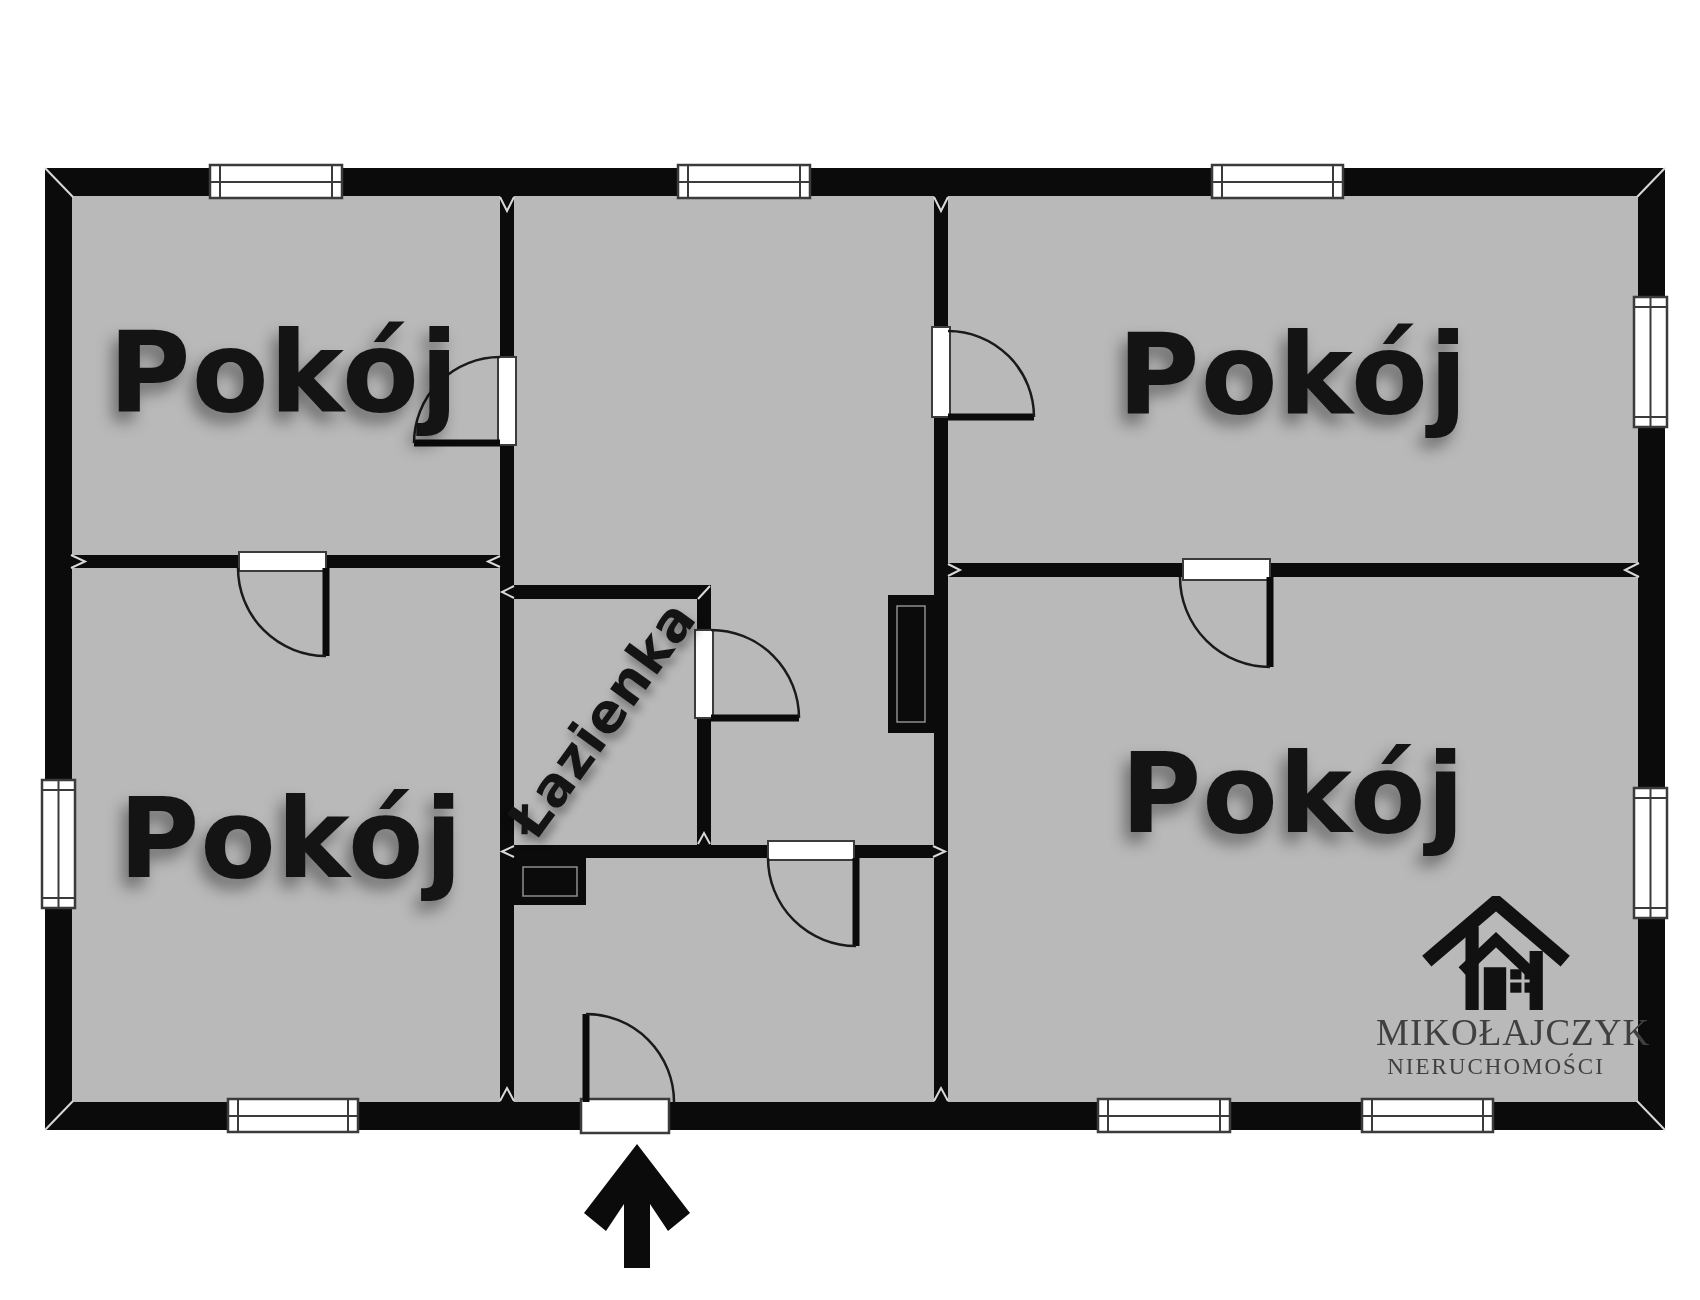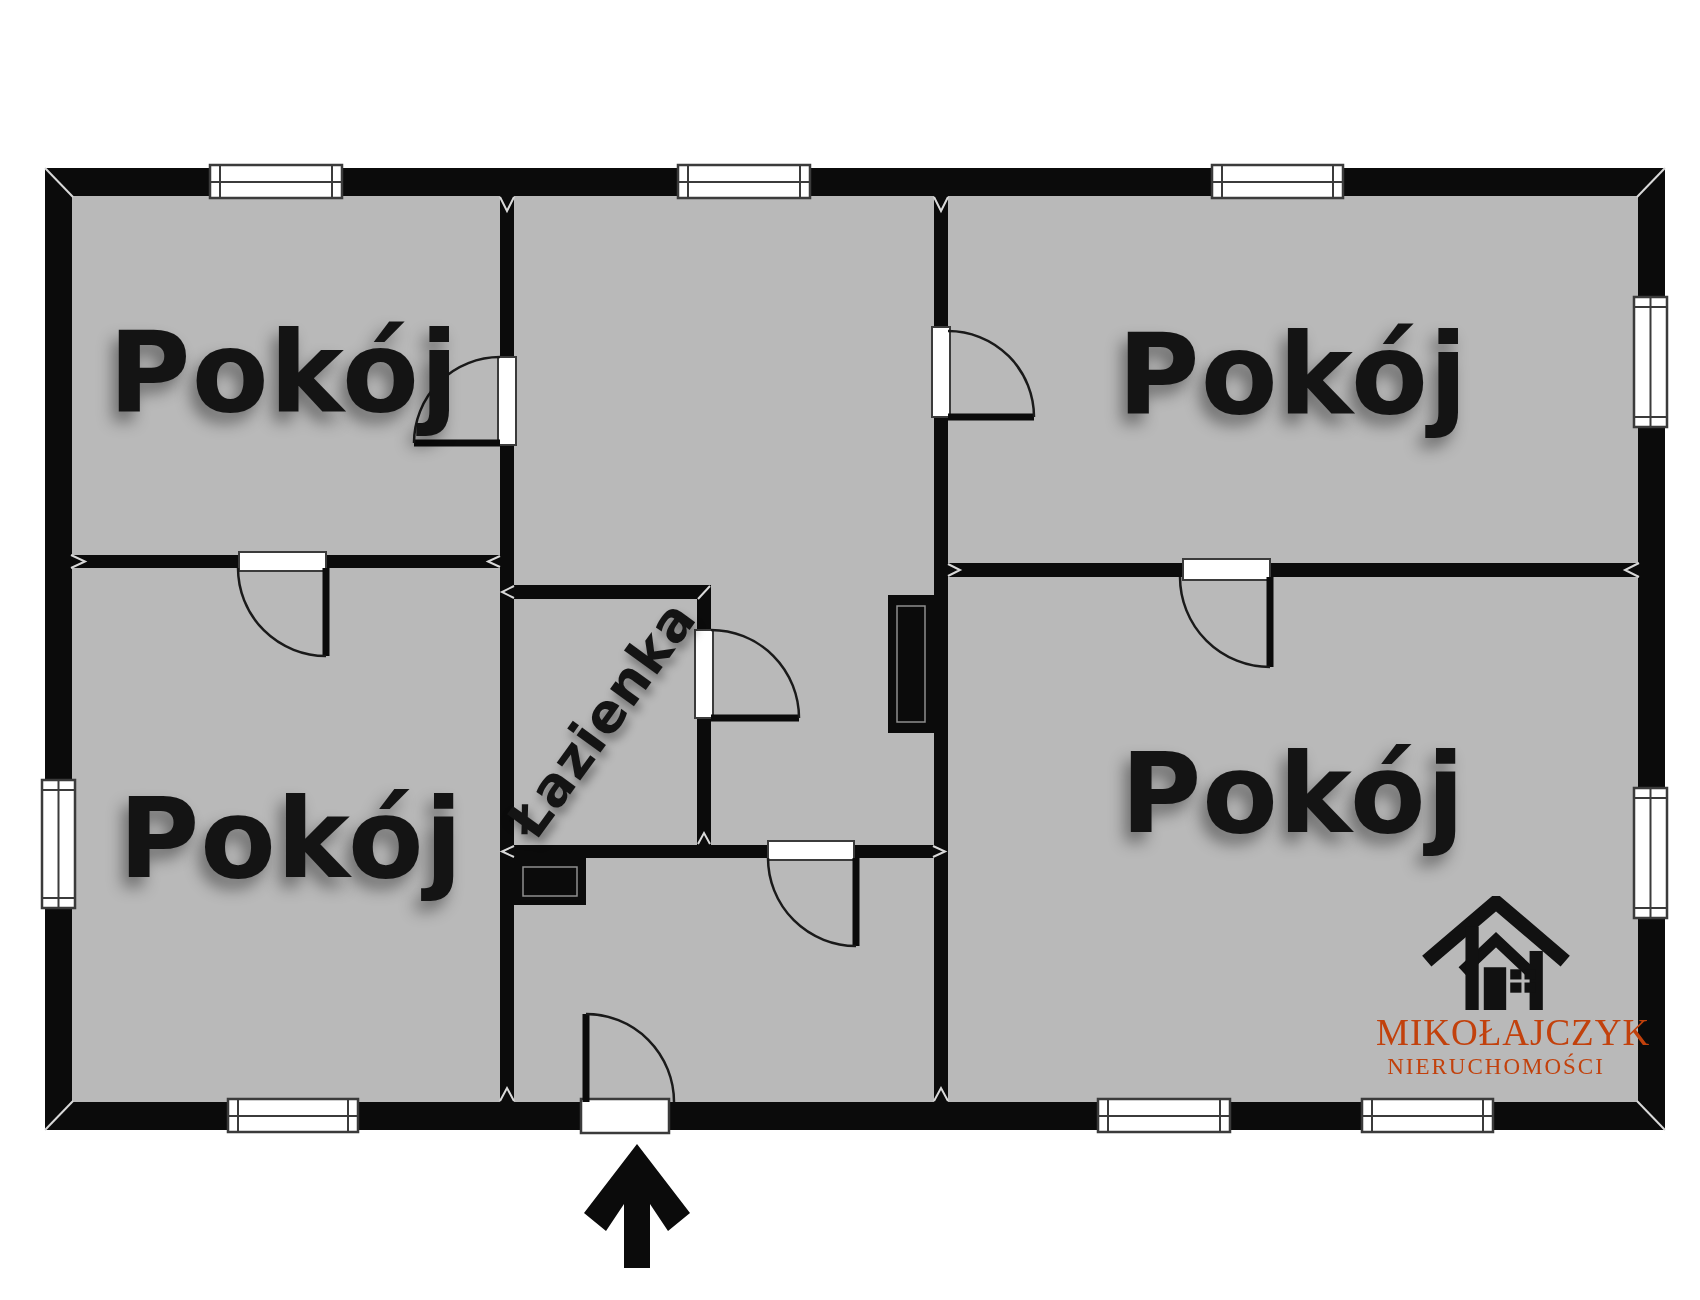--- a/index.html
+++ b/index.html
@@ -24,21 +24,21 @@
   .lbl-room-tr{left:1293px;top:374px;font-size:112px;}
   .lbl-room-bl{left:291px;top:839px;font-size:110px;}
   .lbl-room-br{left:1293px;top:794px;font-size:110px;}
   .lbl-bathroom{
     left:602px;top:719px;font-size:54px;
     transform:translate(-50%,-50%) rotate(-54deg);
     text-shadow:-4px 6px 10px rgba(0,0,0,0.40);
   }
   .logo{
     position:absolute;left:1376px;top:896px;width:240px;
-    text-align:center;color:#c2410c;
+    text-align:center;color:#404040;
   }
   .logo svg{display:block;margin:0 auto;}
   .logo .company-name{
     font-family:"Liberation Serif","DejaVu Serif",serif;
     font-size:37px;letter-spacing:1px;line-height:1.0;margin-top:4px;
     white-space:nowrap;
   }
   .logo .company-subtitle{
     font-family:"Liberation Serif","DejaVu Serif",serif;
     font-size:23px;letter-spacing:2px;line-height:1.15;margin-top:3px;

